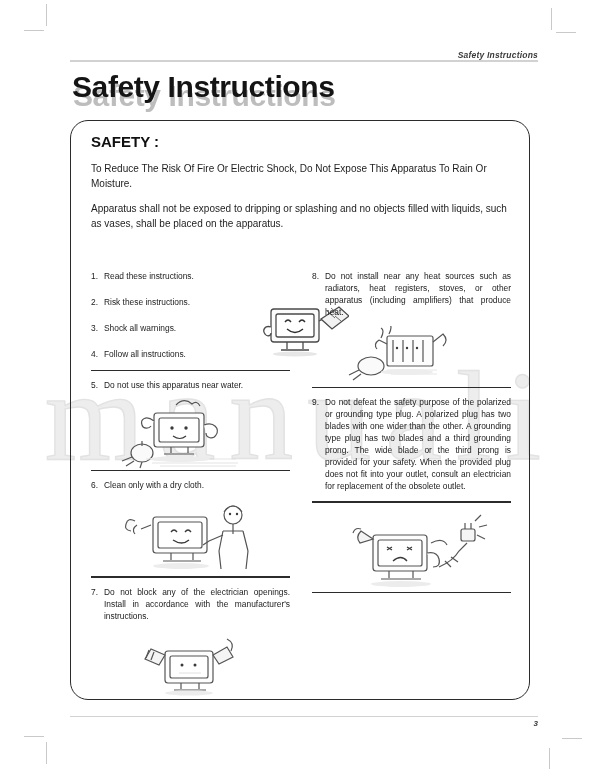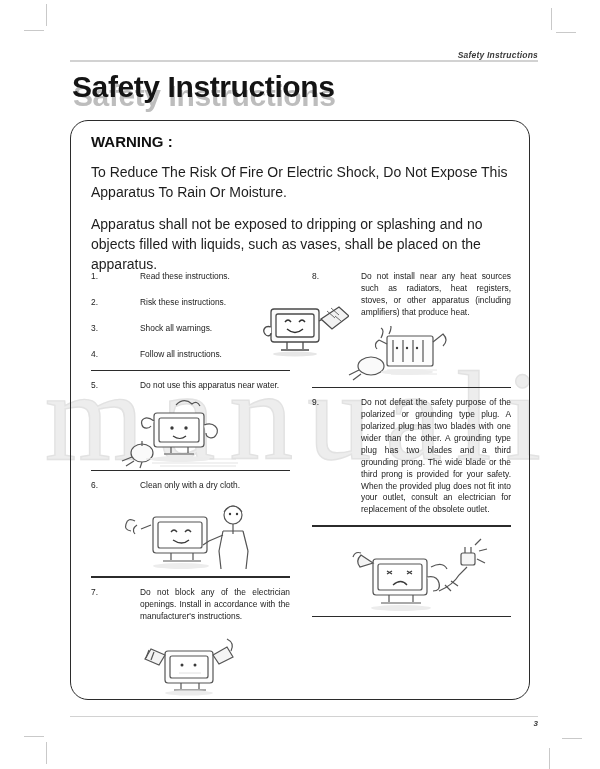--- a/index.html
+++ b/index.html
@@ -124,21 +124,21 @@
     top: 12px;
     right: 20px;
   }
   .warning-title {
     font-size: 15px;
     font-weight: bold;
     color: #101010;
     margin-bottom: 12px;
   }
   .warning-line {
-    font-size: 14px;
+    font-size: 10px;
     color: #1d1d1d;
     line-height: 1.45;
     margin-bottom: 11px;
   }
   .warning-line.last { margin-bottom: 16px; }
 
   .important-heading {
     position: absolute;
     left: 20px;
     top: 118px;
@@ -173,21 +173,20 @@
   .item-num {
     flex: 0 0 auto;
     min-width: 13px;
     text-align: left;
   }
   .item-num.wide { min-width: 16px; }
   .item-text {
     flex: 1 1 auto;
     text-align: justify;
     text-justify: inter-word;
-    margin-left: 36px;
   }
   .item-text.nojustify { text-align: left; }
 
   .sep-rule {
     height: 1.4px;
     background: #2b2b2b;
     width: 100%;
   }
 
   
@@ -239,21 +238,21 @@
 <div class="header-rule"></div>
 
 <div class="title-wrap">
   <div class="page-title-ghost">Safety Instructions</div>
   <div class="page-title">Safety Instructions</div>
 </div>
 
 <div class="content-box">
 
   <div class="warning-block">
-    <div class="warning-title">WARNING :</div>
+    <div class="warning-title">SAFETY :</div>
     <div class="warning-line">To Reduce The Risk Of Fire Or Electric Shock, Do Not Expose This Apparatus To Rain Or Moisture.</div>
     <div class="warning-line last">Apparatus shall not be exposed to dripping or splashing and no objects filled with liquids, such as vases, shall be placed on the apparatus.</div>
   </div>
 
 
   <div class="columns">
 
     <div class="column">
 
       <div class="item" style="margin-bottom:14px;">

